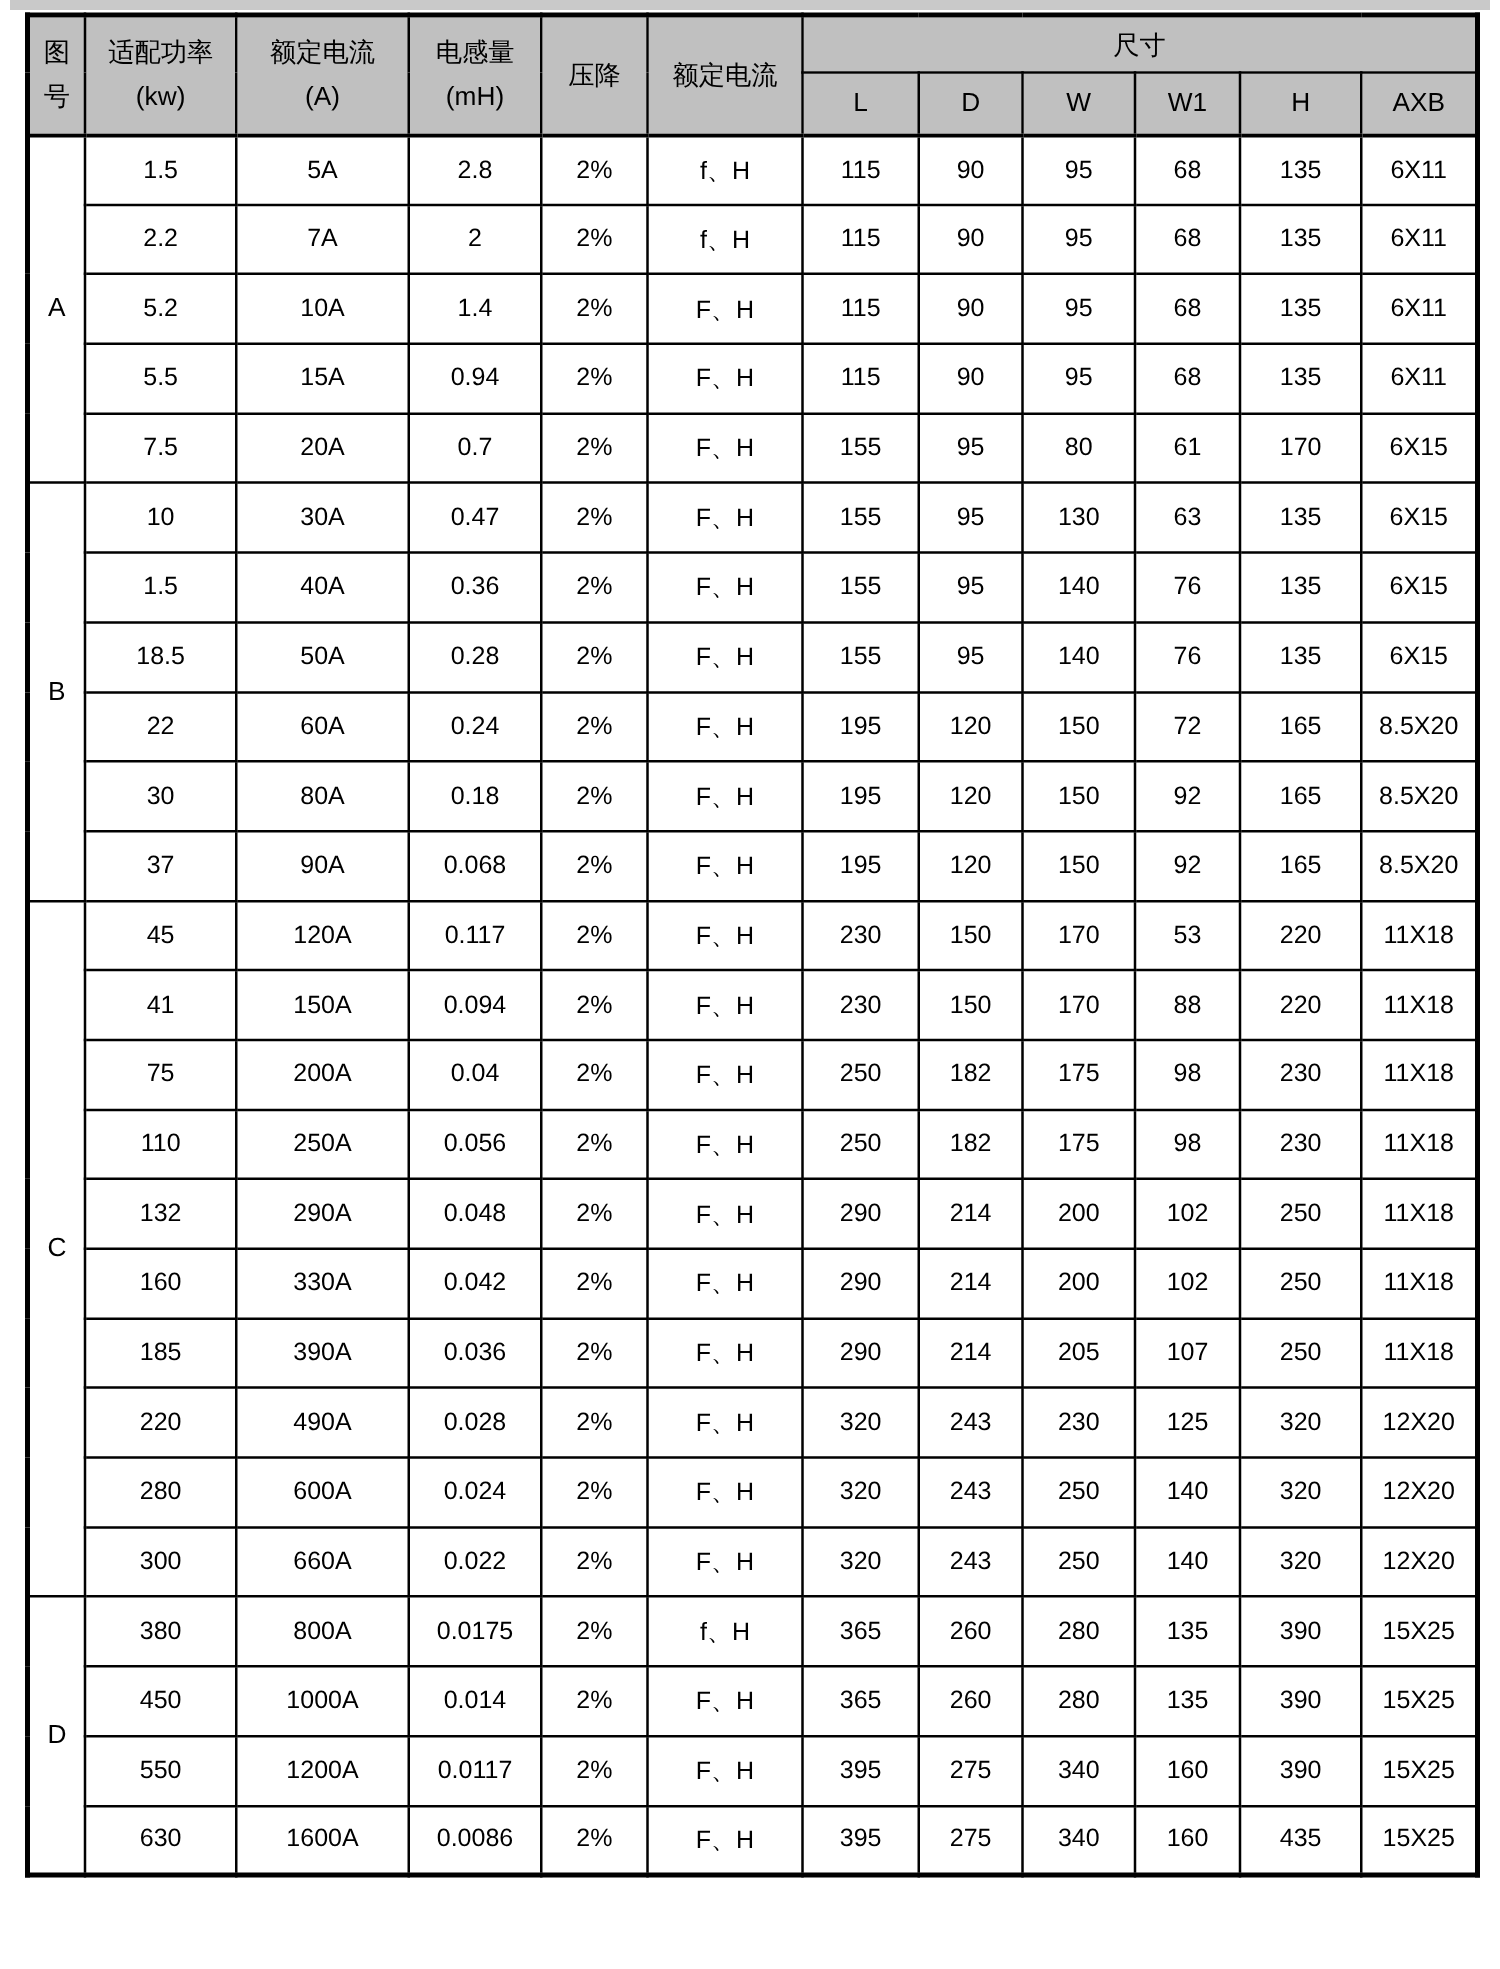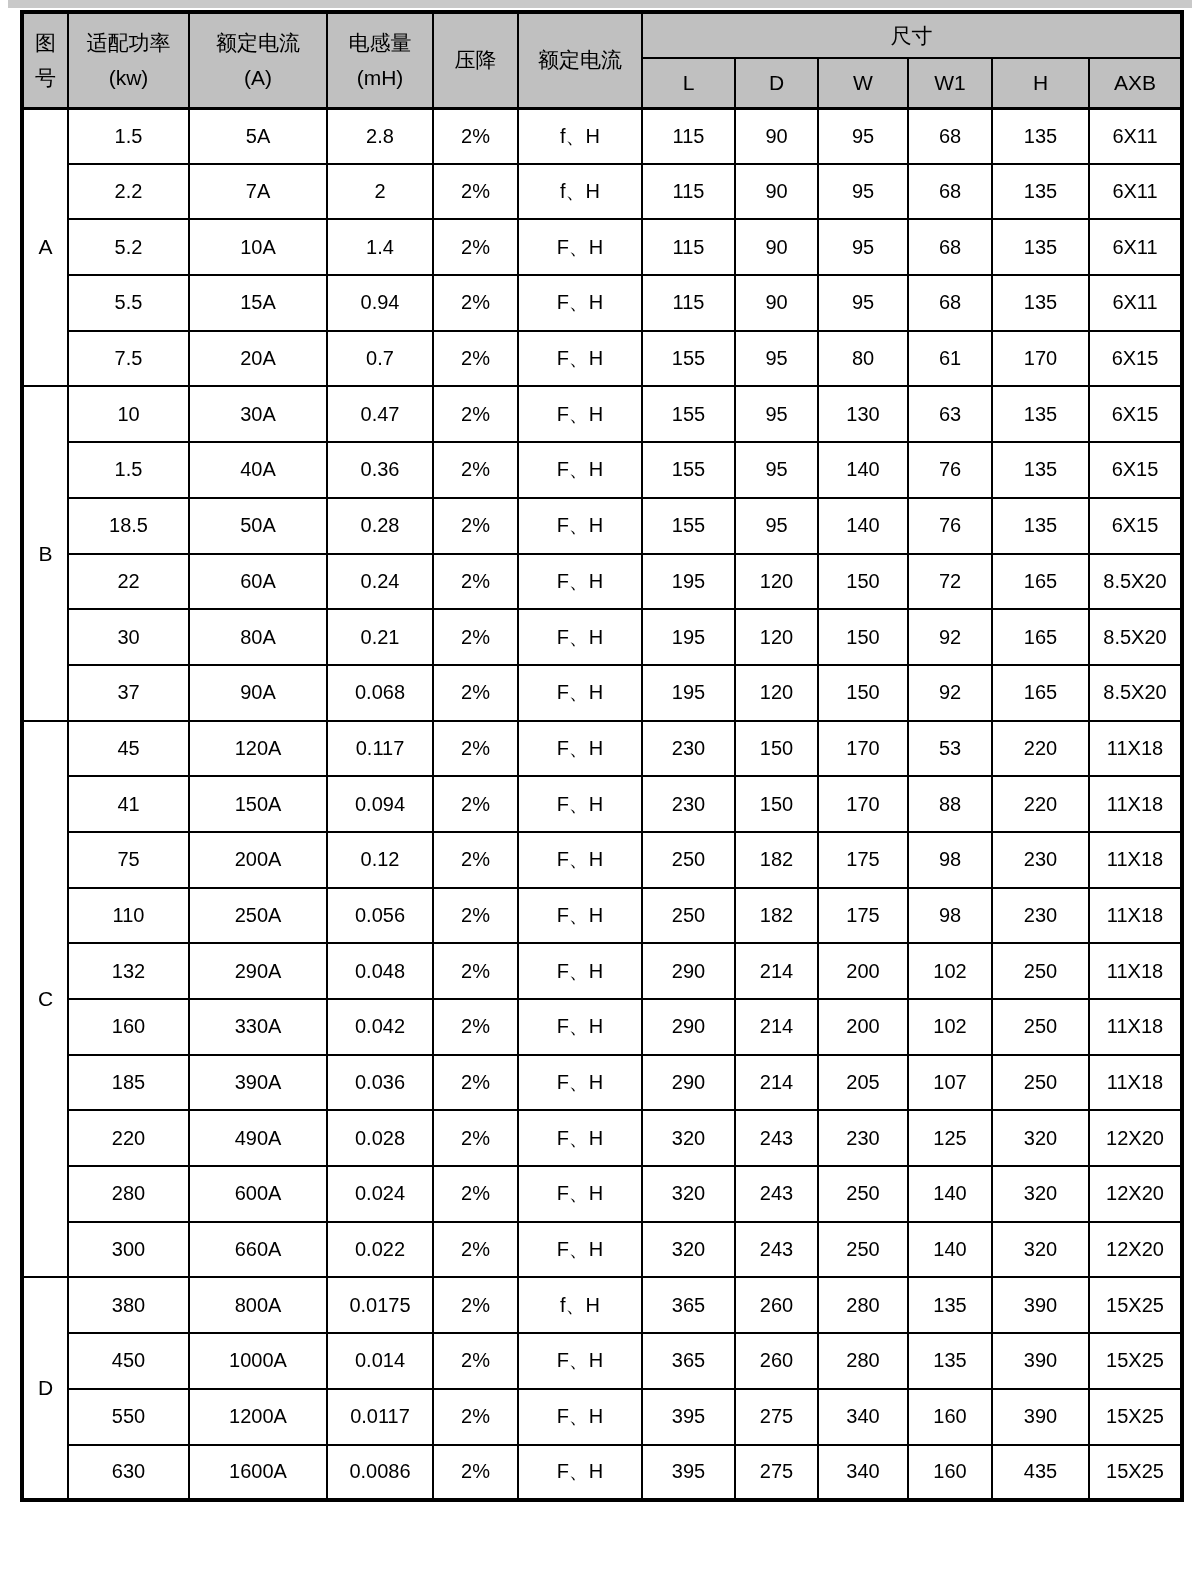--- a/index.html
+++ b/index.html
@@ -218,21 +218,21 @@
         <td>195</td>
         <td>120</td>
         <td>150</td>
         <td>72</td>
         <td>165</td>
         <td>8.5X20</td>
       </tr>
       <tr>
         <td>30</td>
         <td>80A</td>
-        <td>0.21</td>
+        <td>0.18</td>
         <td>2%</td>
         <td>F、H</td>
         <td>195</td>
         <td>120</td>
         <td>150</td>
         <td>92</td>
         <td>165</td>
         <td>8.5X20</td>
       </tr>
       <tr>
@@ -271,21 +271,21 @@
         <td>230</td>
         <td>150</td>
         <td>170</td>
         <td>88</td>
         <td>220</td>
         <td>11X18</td>
       </tr>
       <tr>
         <td>75</td>
         <td>200A</td>
-        <td>0.12</td>
+        <td>0.04</td>
         <td>2%</td>
         <td>F、H</td>
         <td>250</td>
         <td>182</td>
         <td>175</td>
         <td>98</td>
         <td>230</td>
         <td>11X18</td>
       </tr>
       <tr>

